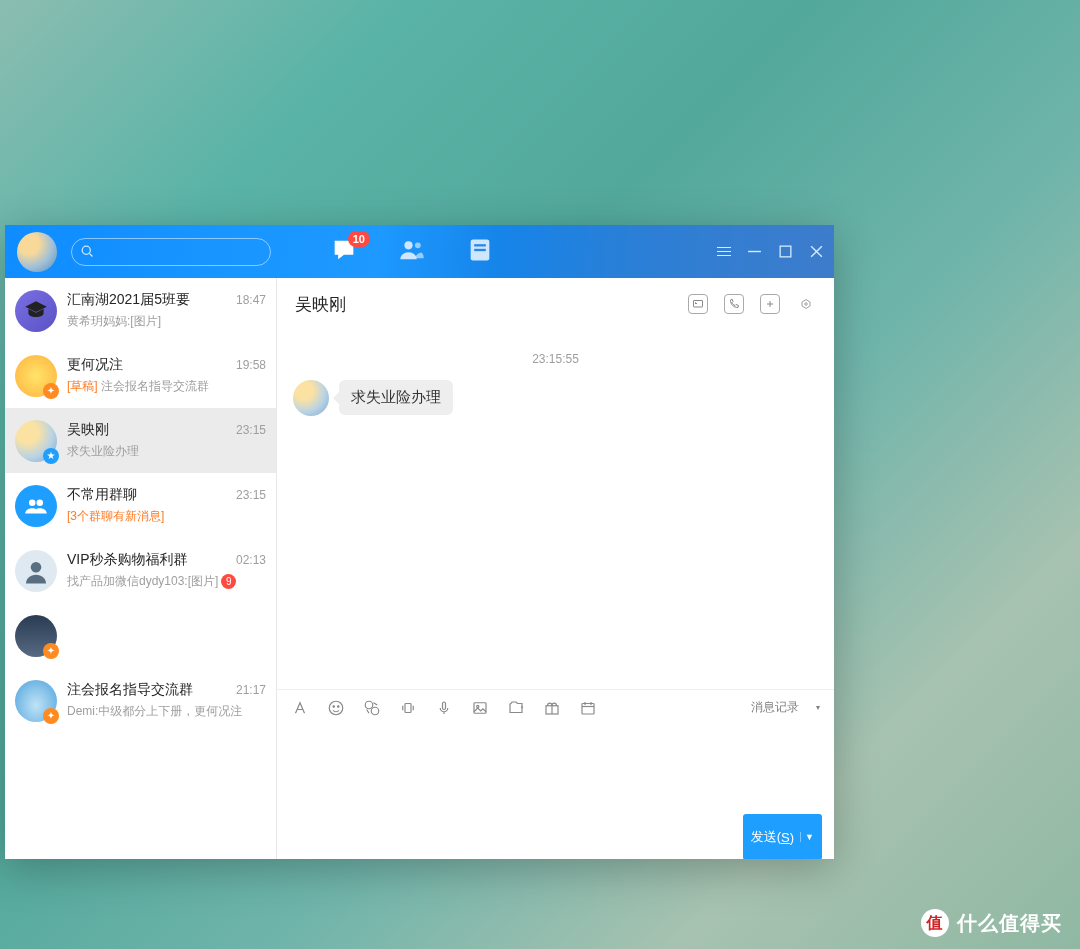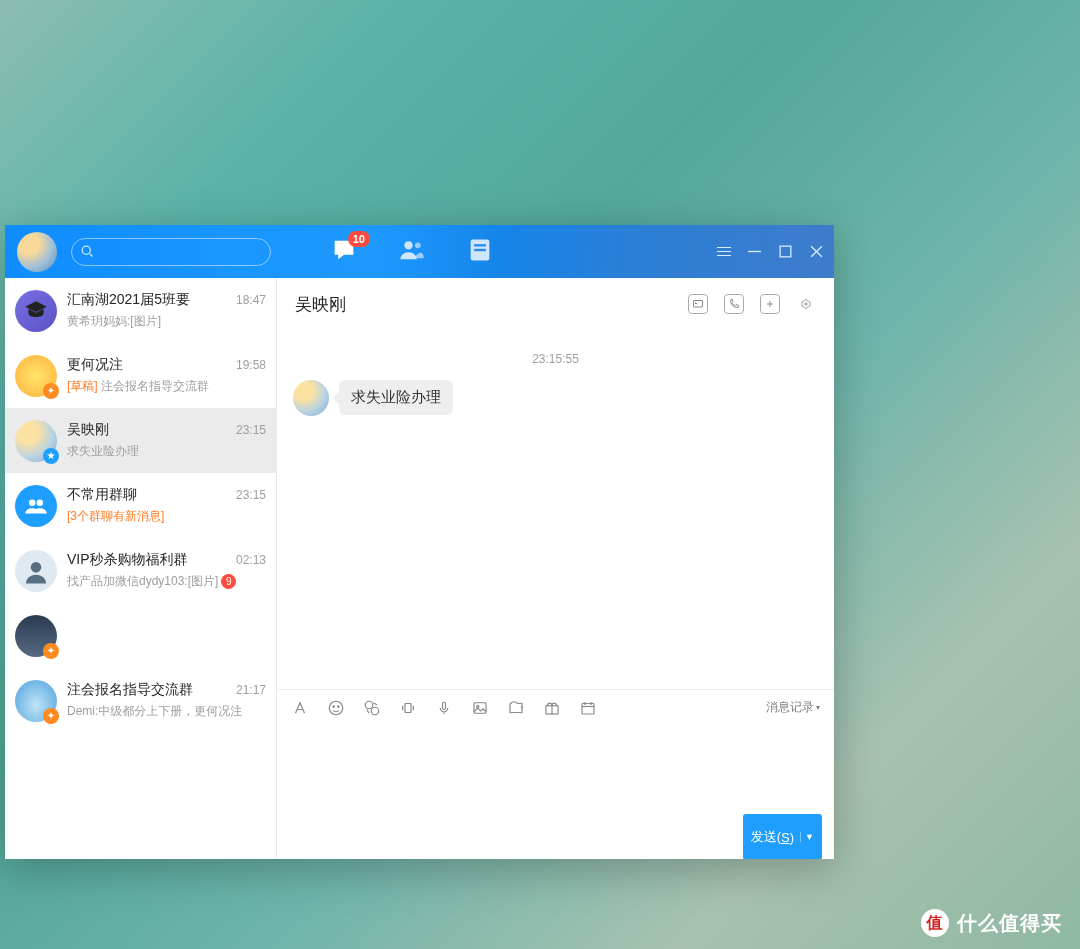--- a/index.html
+++ b/index.html
@@ -113,21 +113,21 @@
     content:""; position:absolute; left:-6px; top:12px;
     border: 6px solid transparent; border-right-color:#eeeeee; border-left:none;
   }
   .toolbar {
     height: 36px; border-top:1px solid #eee;
     display:flex; align-items:center; padding: 0 14px; gap: 18px;
     color:#8a8a8a;
   }
   .toolbar .spacer { flex:1; }
   .toolbar .tb svg { width:18px; height:18px; display:block; }
-  .history { font-size:12px; color:#808080; display:flex; align-items:center; gap:2px; }
+  .history { font-size:12px; color:#808080; display:flex; align-items:center; gap:17px; }
   .input-area { height: 90px; }
   .send-row {
     height: 44px; border-top: none;
     display:flex; justify-content:flex-end; align-items:center; padding-right: 12px;
   }
   .send-btn {
     background:#1e9fff; color:#fff; font-size:13px; padding: 14px 8px; border-radius:3px;
     display:flex; align-items:center; border:none;
   }
   .send-key { text-decoration: underline; }

